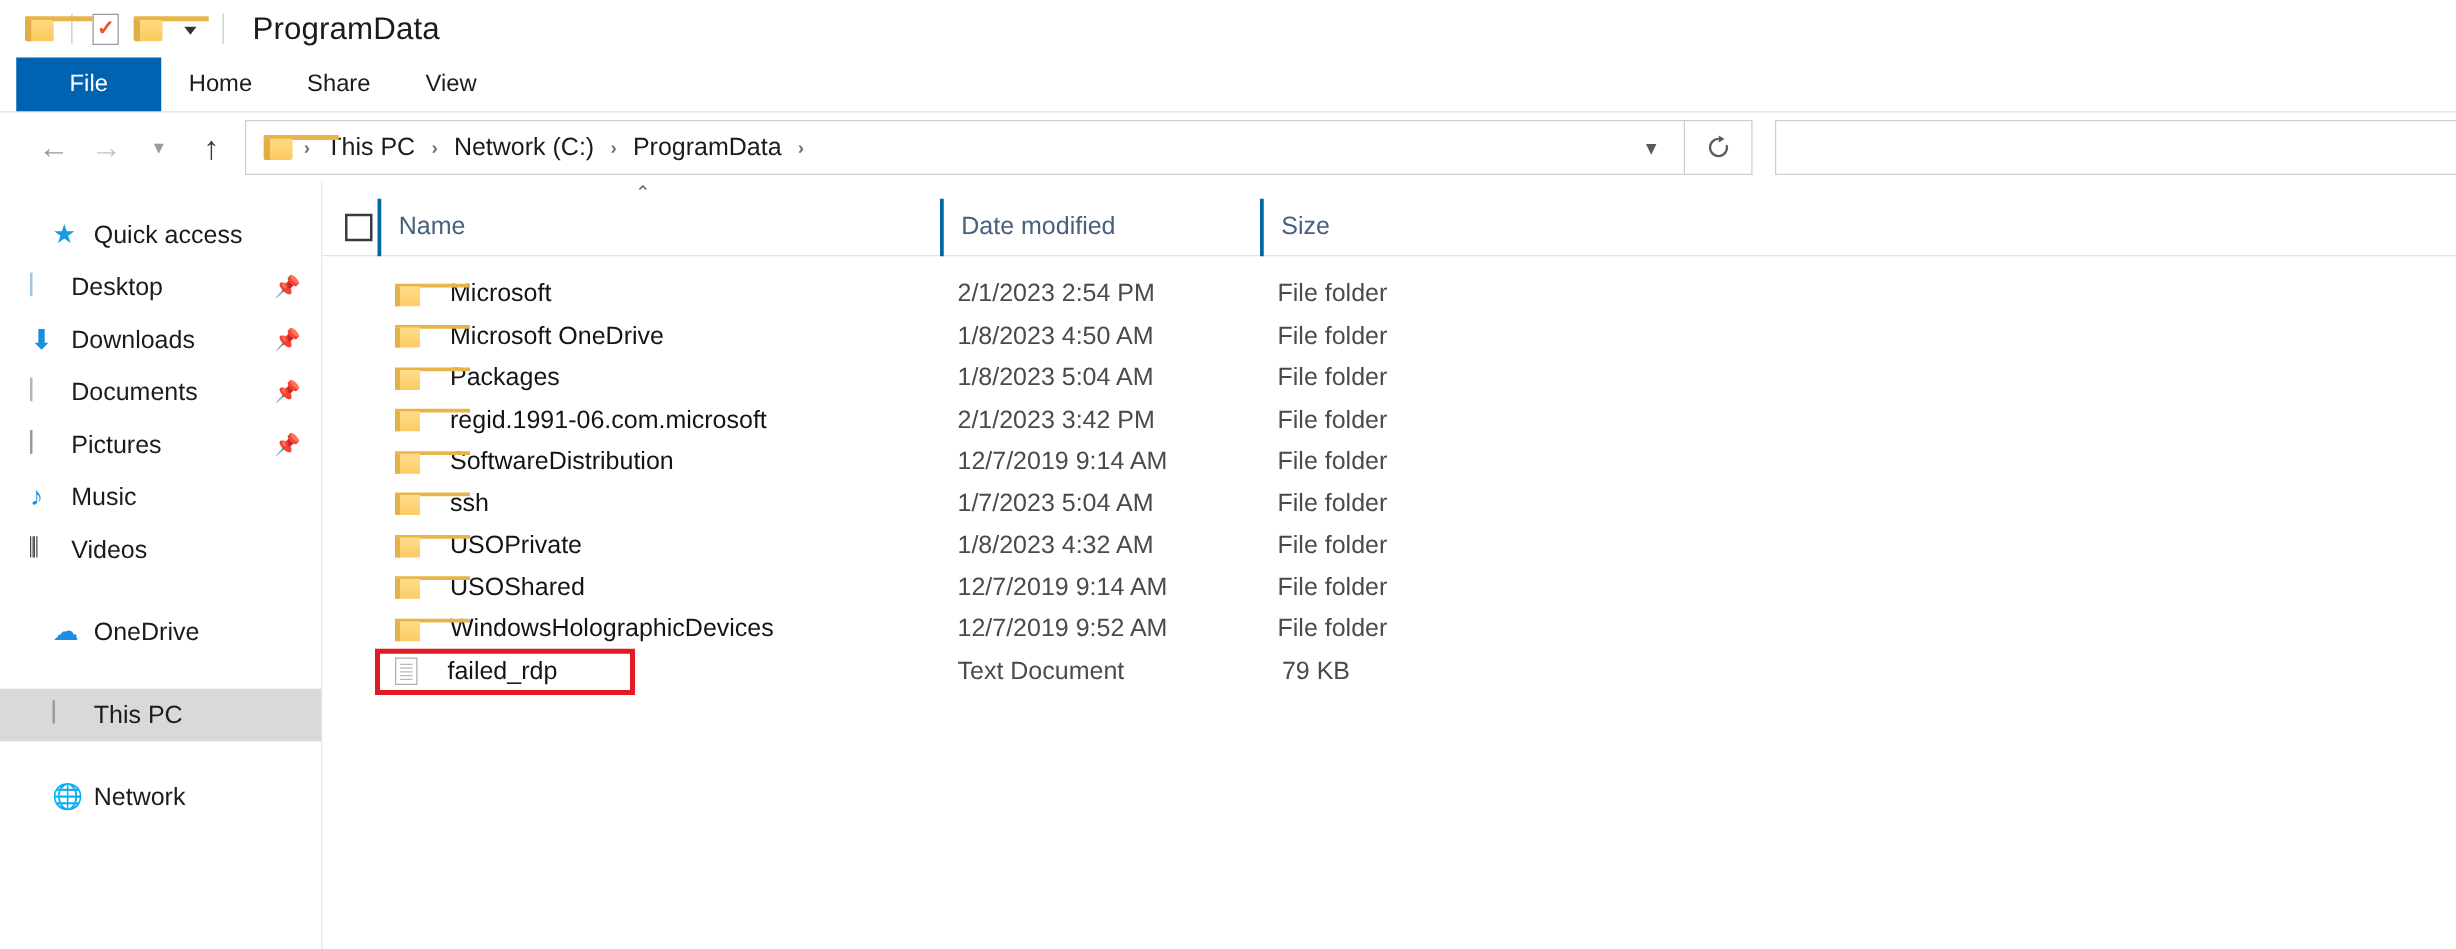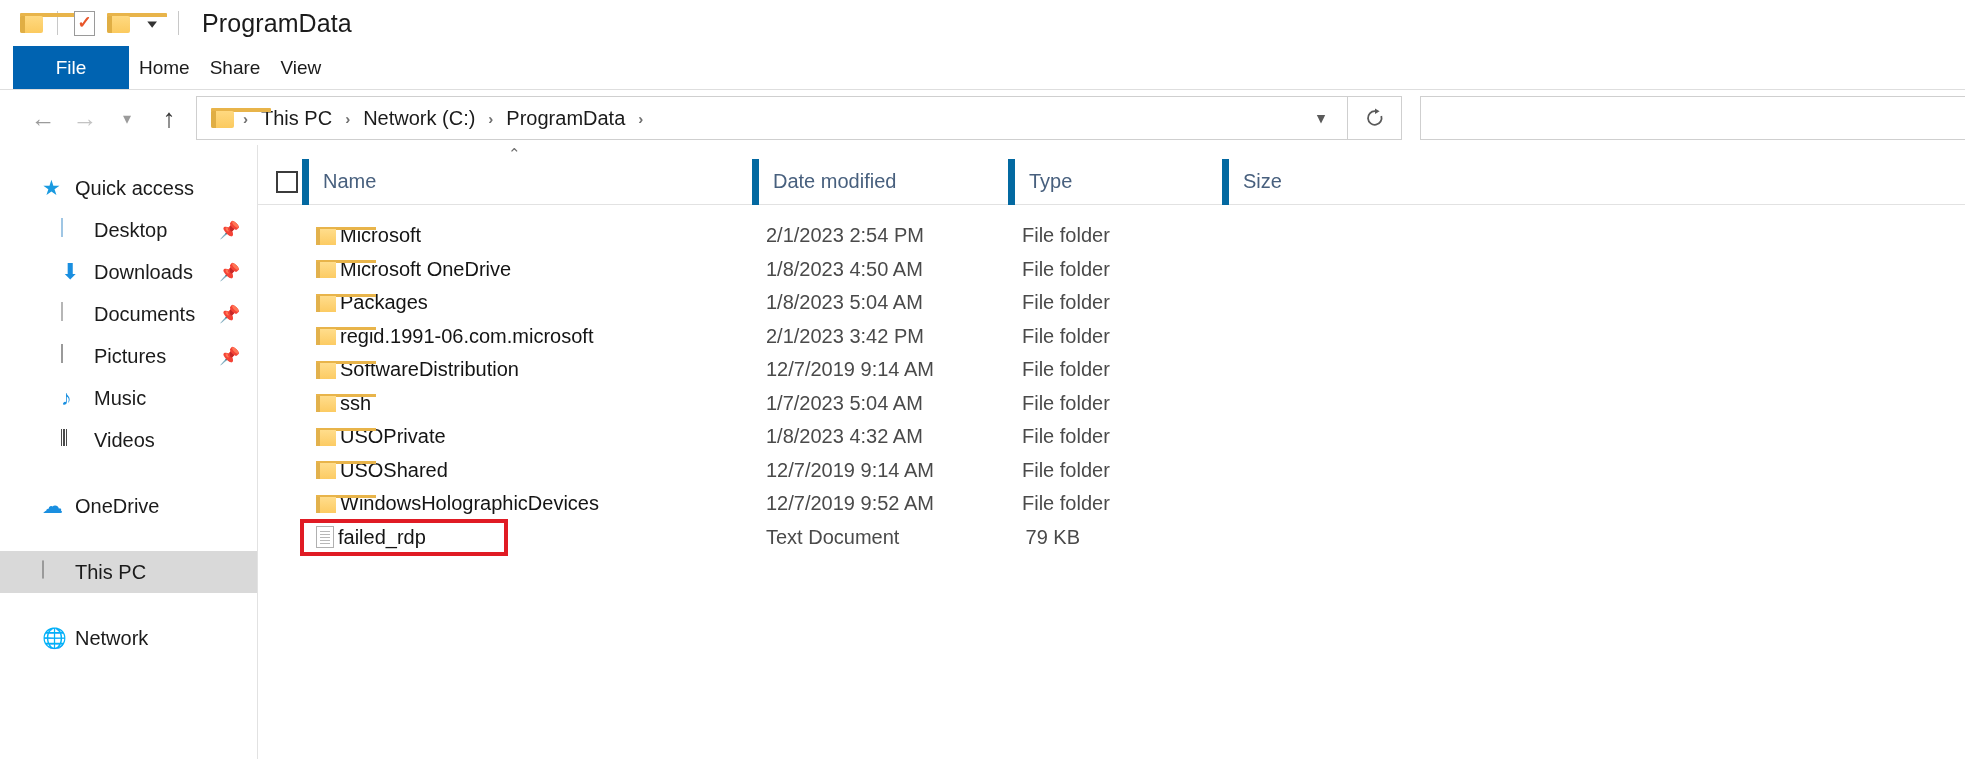--- a/index.html
+++ b/index.html
@@ -52,21 +52,21 @@
   .qat-caret { font-size:13px; color:#333; transform:scaleX(1.5); }
 
   
   .ribbon {
     position:absolute; left:0; top:46px; width:1965px; height:44px;
     display:flex; align-items:stretch;
     border-bottom:1px solid #dedede; background:#ffffff;
   }
   .tab {
     display:flex; align-items:center; justify-content:center;
-    font-size:19px; color:#1b1b1b; padding:0 10px; min-width:60px;
+    font-size:19px; color:#1b1b1b; padding:0 22px; min-width:60px;
     cursor:default;
   }
   .tab.file {
     background:#0063b1; color:#ffffff; min-width:116px; margin-left:13px;
   }
 
   
   .addrrow {
     position:absolute; left:0; top:91px; width:1965px; height:54px;
     display:flex; align-items:center; background:#fff;
@@ -105,21 +105,21 @@
   
   .body { position:absolute; left:0; top:145px; width:1965px; height:614px; display:flex; }
   .sidebar {
     width:258px; height:614px; background:#fff;
     border-right:1px solid #e2e2e2; padding-top:22px;
   }
   .nav-item {
     height:42px; display:flex; align-items:center; padding-left:42px;
     gap:11px; position:relative;
   }
-  .nav-item.sub { padding-left:61px; }
+  .nav-item.sub { padding-left:24px; }
   .nav-item.selected { background:#d9d9d9; }
   .nav-label { font-size:20px; color:#1b1b1b; white-space:nowrap; }
   .nav-spacer { height:24px; }
   .pin {
     position:absolute; right:16px; top:50%; transform:translateY(-50%);
     color:#8a8a8a; font-size:17px;
   }
 
   
   .ico { width:22px; height:22px; position:relative; flex:0 0 22px; }
@@ -159,32 +159,32 @@
     position:absolute; left:250px; top:0px; font-size:15px; color:#6b6b6b;
   }
   .hdr {
     display:flex; align-items:center; height:46px; margin-top:14px;
     border-bottom:1px solid #e2e2e2;
   }
   .hdr-cell {
     font-size:20px; color:#48607e; display:flex; align-items:center;
     height:46px; padding-left:14px; position:relative;
   }
-  .hdr-cell + .hdr-cell { border-left:7px solid #0369a1; }
+  .hdr-cell + .hdr-cell { border-left:3px solid #0369a1; }
   .hdr-check { width:44px; display:flex; align-items:center; justify-content:center; }
   .chkbox { width:22px; height:22px; border:2px solid #3b3b3b; background:#fff; }
   .c-name { width:450px; }
   .c-date { width:256px; }
   .c-type { width:214px; }
   .c-size { width:150px; }
 
   .row { display:flex; align-items:center; height:33.5px; position:relative; }
   .cell { font-size:20px; color:#4a4a4a; padding-left:14px; display:flex;
           align-items:center; height:33.5px; white-space:nowrap; }
-  .cell.name { width:494px; color:#141414; gap:4px; padding-left:58px; }
+  .cell.name { width:494px; color:#141414; gap:24px; padding-left:58px; }
   .cell.date { width:256px; }
   .cell.type { width:214px; }
   .cell.size { width:150px; justify-content:flex-end; padding-right:36px;text-align:center; }
 
   .rowfolder { position:relative; width:20px; height:18px; flex:0 0 20px; }
   .rowfolder .tab {
     position:absolute; left:0; top:0; width:8px; height:3px; background:#e8b44a;
   }
   .rowfolder .body {
     position:absolute; left:0; top:2px; width:20px; height:16px;
@@ -349,21 +349,20 @@
     <div class="content">
 
       <div class="sortcaret">⌃</div>
 
       <div class="hdr">
         <div class="hdr-cell hdr-check">
           <span class="chkbox"></span>
         </div>
         <div class="hdr-cell c-name">Name</div>
         <div class="hdr-cell c-date">Date modified</div>
-        <div class="hdr-cell c-type">Type</div>
         <div class="hdr-cell c-size">Size</div>
       </div>
 
       <div style="height:14px;"></div>
 
       <div class="row">
         <div class="cell name">
           <span class="rowfolder">
               <span class="tab"></span>
               <span class="body"></span>

